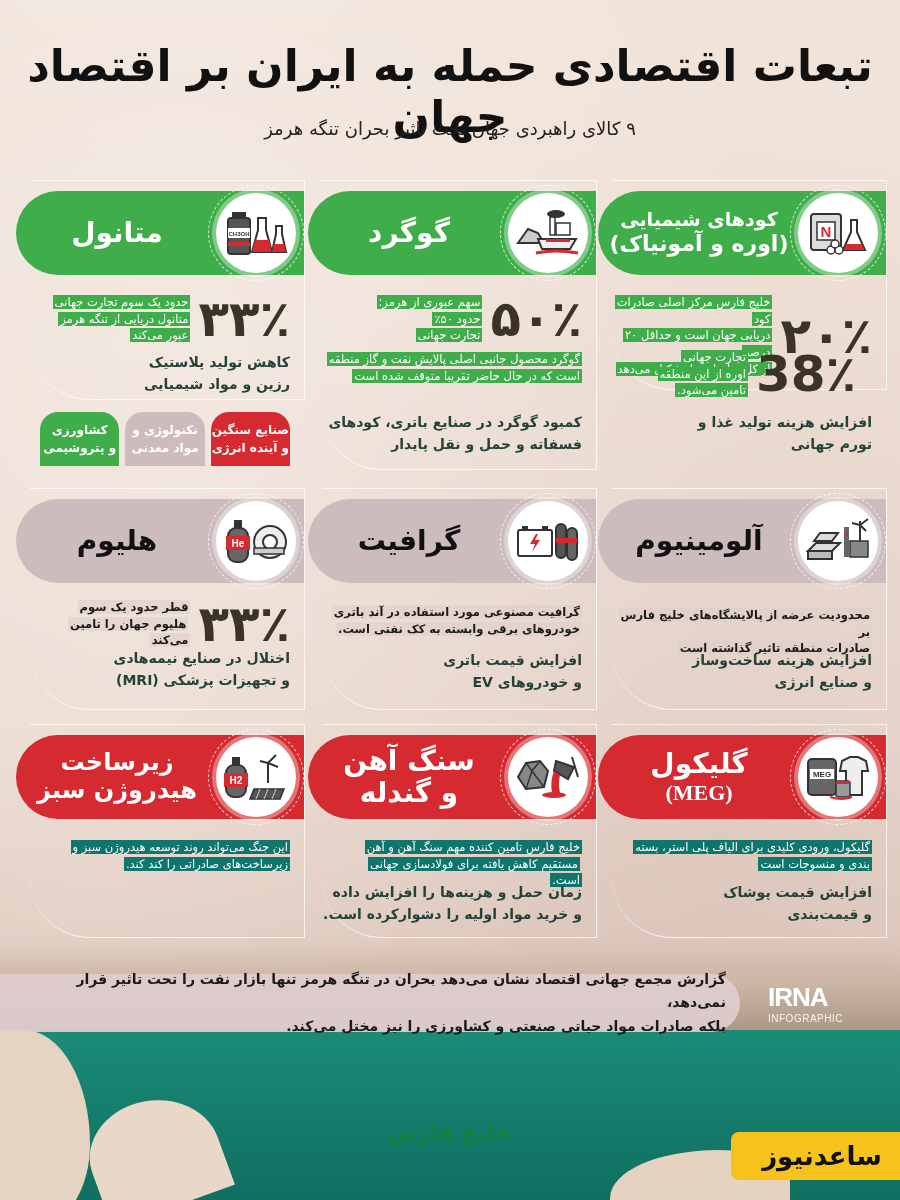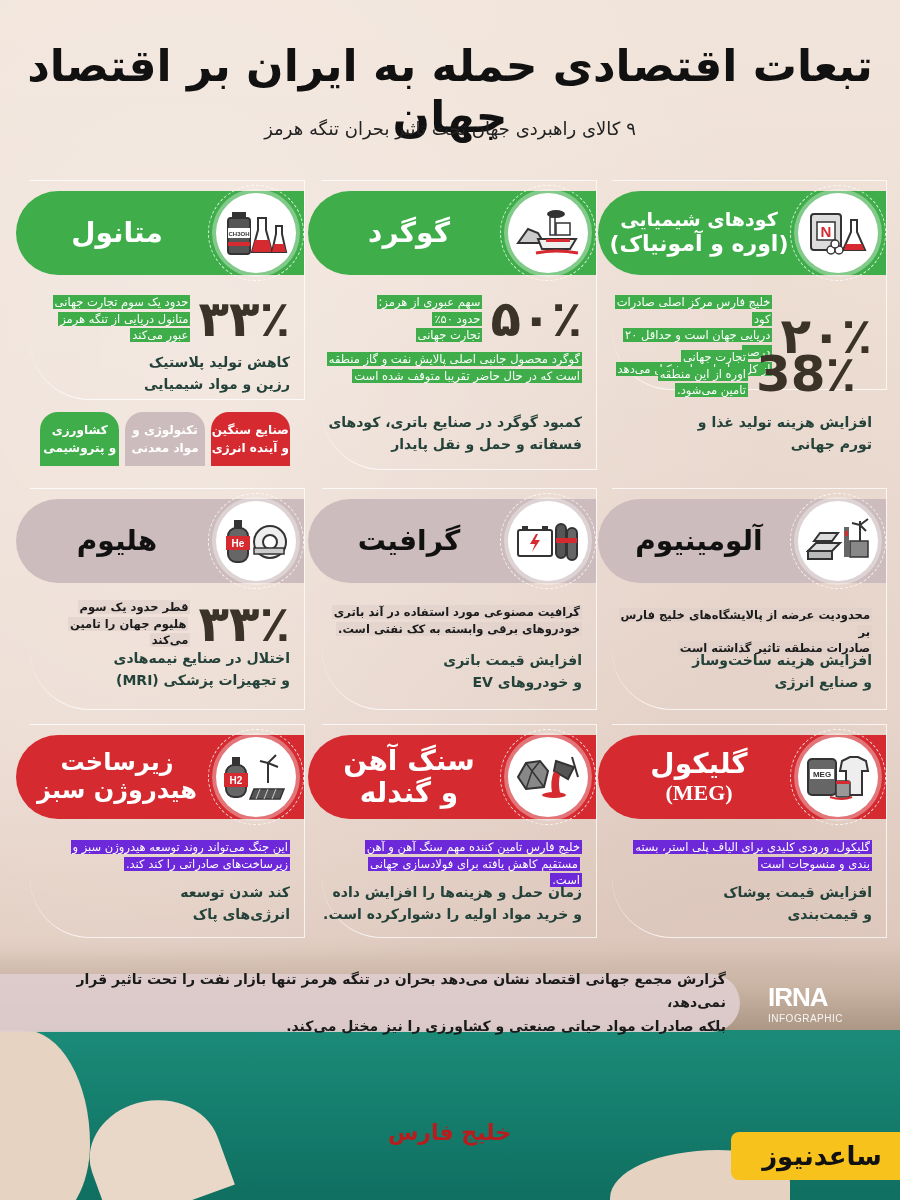--- a/index.html
+++ b/index.html
@@ -87,21 +87,21 @@
     flex-direction: row;
   }
   .big-pct {
     font-weight: 900; font-size: 50px; color: #3b3328; line-height: 1; white-space: nowrap;
   }
   .hl {
     font-size: 11.5px; line-height: 1.45; color: #fff; text-align: right;
   }
   .hl span { display: inline; padding: 0 2px; box-decoration-break: clone; -webkit-box-decoration-break: clone; }
   .hl.green span { background: #3fae4a; }
-  .hl.red span { background: #6d28d9; margin-left: 20px; }
+  .hl.red span { background: #0f766e; margin-left: 20px; }
   .hl.plain { color: #1a1a1a; font-weight: 700; }
   .hl.plain span { background: rgba(220,205,200,0.55); }
   .impact {
     position: absolute; right: 14px; font-weight: 700; font-size: 14px; color: #24423a;
     line-height: 1.6; text-align: right;
   }
 
   .legend {
     position: absolute; top: 412px; left: 40px; width: 250px; height: 54px; display: flex; gap: 6px;
     direction: rtl;
@@ -117,21 +117,21 @@
     display: flex; flex-direction: column; justify-content: center;
     padding-right: 14px; padding-left: 20px;
   }
   .footer-line { font-size: 14px; font-weight: 700; color: #1a1a1a; line-height: 1.65; text-align: right; }
   .irna {
     position: absolute; top: 982px; left: 768px; width: 110px; color: #fff; text-align: left; direction: ltr;
   }
   .irna .a { font-size: 26px; font-weight: 900; letter-spacing: -1px; font-family: "Liberation Sans", sans-serif; }
   .irna .b { font-size: 10px; letter-spacing: 0.5px; font-family: "Liberation Sans", sans-serif; opacity: 0.9; }
   .gulf-label {
-    position: absolute; top: 1120px; left: 388px; color: #b91c1c; font-size: 22px; font-weight: 900;
+    position: absolute; top: 1120px; left: 388px; color: #15803d; font-size: 22px; font-weight: 900;
   }
   .brand {
     position: absolute; top: 1132px; left: 731px; width: 182px; height: 48px;
     background: #f6c21b; border-radius: 8px; color: #111; font-size: 26px; font-weight: 900;
     display: flex; align-items: center; justify-content: center;
   }
   svg { display: block; }
 </style>
 </head>
 <body>
@@ -430,24 +430,20 @@
           <path d="M44 10 L52 2 M44 10 L54 14 M44 10 L36 8" stroke="#333" stroke-width="2"></path>
           <path d="M30 36 L60 36 L56 46 L26 46 Z" fill="#555" stroke="#333" stroke-width="1.5"></path>
           <path d="M36 36 L32 46 M44 36 L40 46 M52 36 L48 46" stroke="#ccc" stroke-width="1"></path>
         </svg>
       </div>
     </div>
     <div class="hl red" style="position:absolute; top:114px; right:14px;">
       <span>این جنگ می‌تواند روند توسعه هیدروژن سبز و</span><br>
       <span>زیرساخت‌های صادراتی را کند کند.</span>
     </div>
-    <div class="impact" style="top:156px;">
-      <div>کند شدن توسعه</div>
-      <div>انرژی‌های پاک</div>
-    </div>
   </div>
 </div>
 
 <div class="footer-box">
   <div class="footer-line">گزارش مجمع جهانی اقتصاد نشان می‌دهد بحران در تنگه هرمز تنها بازار نفت را تحت تاثیر قرار نمی‌دهد،</div>
   <div class="footer-line">بلکه صادرات مواد حیاتی صنعتی و کشاورزی را نیز مختل می‌کند.</div>
 </div>
 <div class="irna">
   <div class="a">IRNA</div>
   <div class="b">INFOGRAPHIC</div>

